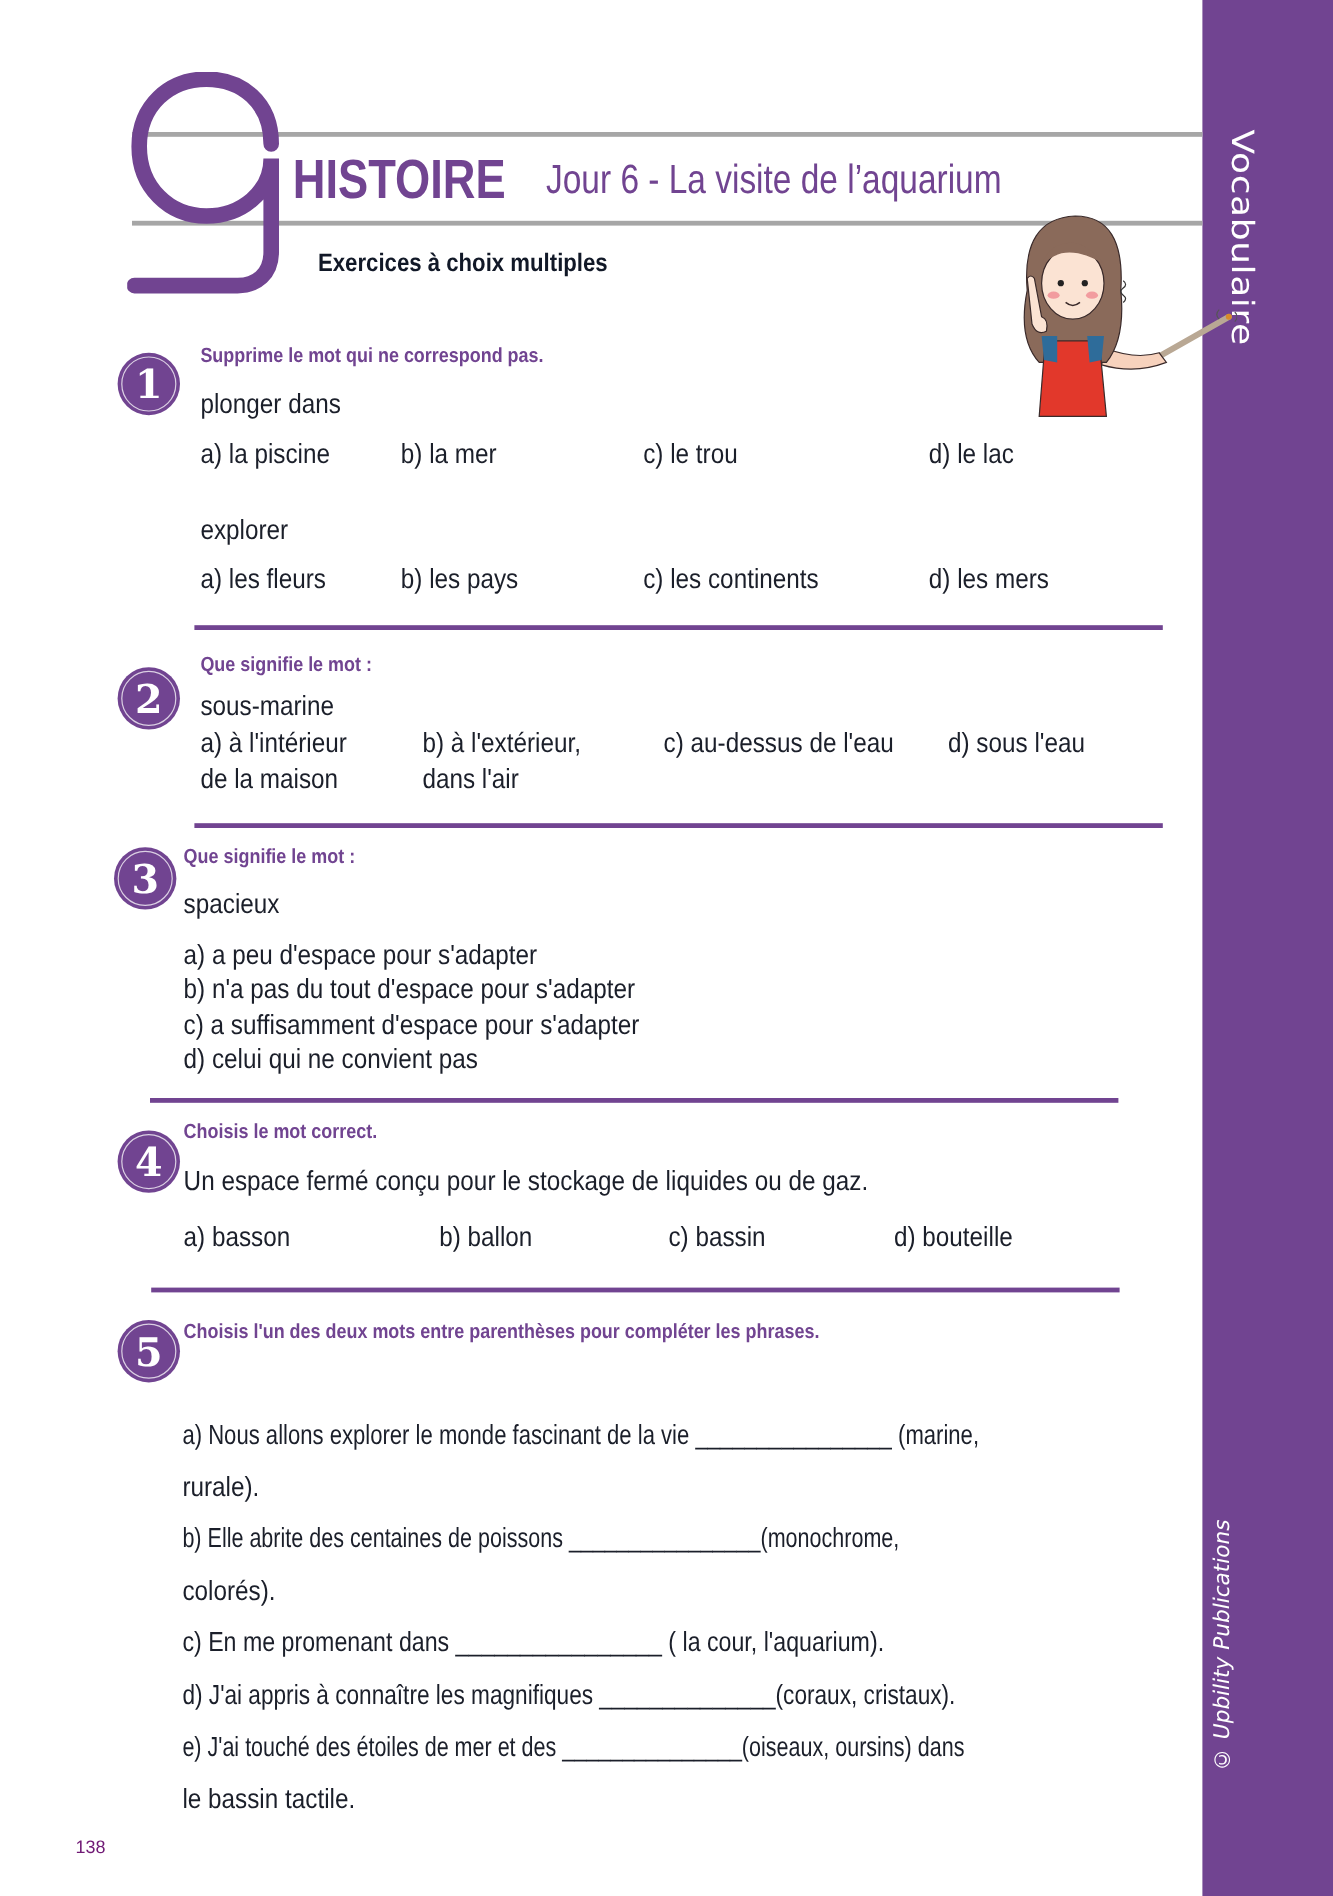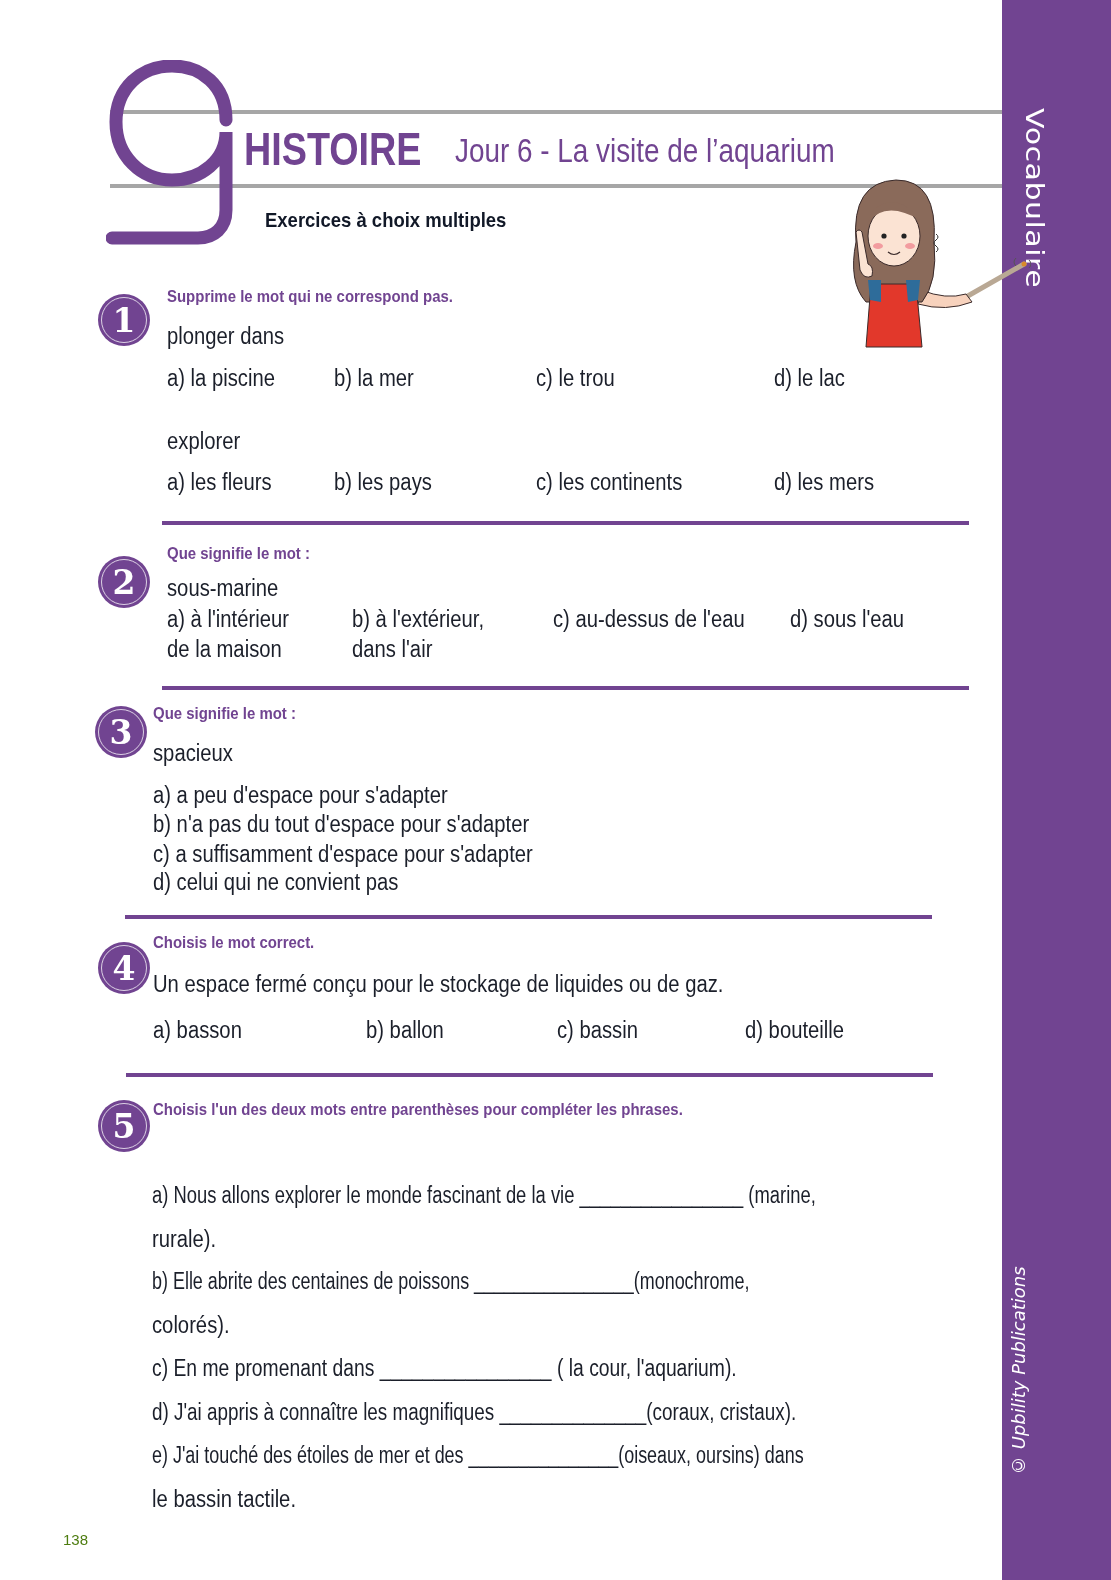--- a/index.html
+++ b/index.html
@@ -68,21 +68,21 @@
     position: absolute; font-size: 23px; color: #1b1f2a; white-space: nowrap;
     transform: scaleX(0.88); transform-origin: left top;
   }
   .purple-rule { position: absolute; height: 4px; background: #714491; }
 
   .fill-line {
     position: absolute; font-size: 23px; color: #1b1f2a; white-space: nowrap;
     transform-origin: left top;
   }
   .page-num {
-    position: absolute; left: 63px; top: 1531px; font-size: 15px; color: #4d7c0f;
+    position: absolute; left: 63px; top: 1531px; font-size: 15px; color: #701a75;
   }
 </style>
 </head>
 <body>
 
 <div class="sidebar"></div>
 <div class="sidebar-label">Vocabulaire</div>
 <div class="copyright">© Upbility Publications</div>
 
 <div class="gray-line" style="left:110px; top:110px; width:892px;"></div>

